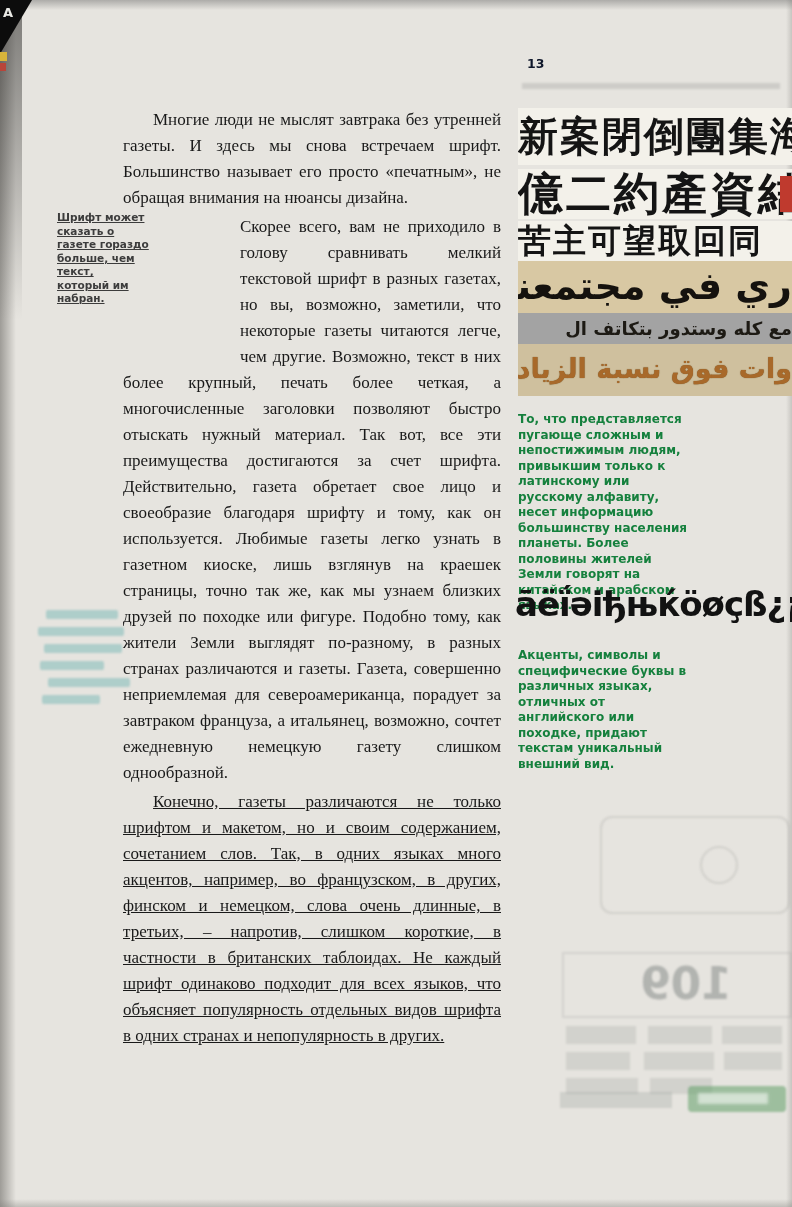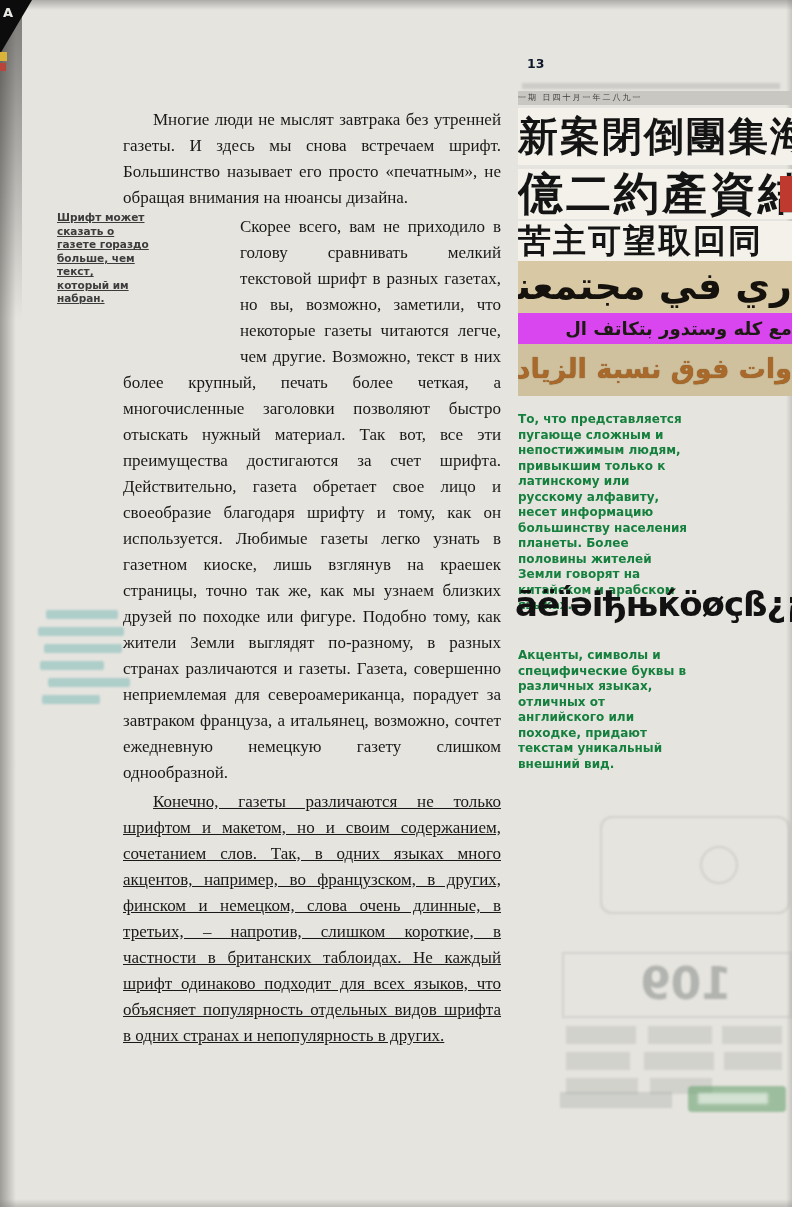--- a/index.html
+++ b/index.html
@@ -42,21 +42,21 @@
     letter-spacing:2px;overflow:hidden;white-space:nowrap;}
   .clip{position:absolute;left:518px;width:274px;background:#f3f1ea;overflow:hidden;
     white-space:nowrap;color:#141414;font-family:"DejaVu Sans",sans-serif;font-weight:700;}
   .clip1{top:108px;height:57px;font-size:40px;line-height:57px;letter-spacing:2px;}
   .clip2{top:169px;height:50px;font-size:45px;line-height:50px;letter-spacing:3px;}
   .clip3{top:221px;height:40px;font-size:33px;line-height:40px;letter-spacing:2px;}
   .clip2-red{position:absolute;right:0;top:176px;width:12px;height:36px;background:#bf3a2e;}
   .arabic{position:absolute;left:518px;width:274px;overflow:hidden;direction:rtl;
     white-space:nowrap;font-family:"DejaVu Sans",sans-serif;font-weight:700;}
   .ar1{top:261px;height:52px;background:#d8c8a3;color:#15120e;font-size:38px;line-height:50px;}
-  .ar2{top:313px;height:31px;background:#d946ef;color:#1d1a14;font-size:18px;line-height:31px;}
+  .ar2{top:313px;height:31px;background:#a3a3a3;color:#1d1a14;font-size:18px;line-height:31px;}
   .ar3{top:344px;height:52px;background:#cfc09e;color:#a8692a;font-size:27px;line-height:50px;
     text-shadow:0 0 1px #6b4a1e;}
 
   .red-note{position:absolute;left:518px;width:172px;
     font:700 12px/15.5px "DejaVu Sans",sans-serif;color:#15803d;}
   .rn1{top:412px;}
   .rn2{top:648px;}
   .glyphs{position:absolute;left:515px;top:584px;white-space:nowrap;
     font:700 34px/40px "DejaVu Sans",sans-serif;color:#121212;letter-spacing:-1px;}
 
@@ -99,21 +99,20 @@
   <div class="page-number">13</div>
 
   <div class="margin-note">Шрифт может сказать о газете гораздо больше, чем текст, который им набран.</div>
 
   <div class="body-col">
     <p class="p1">Многие люди не мыслят завтрака без утренней газеты. И здесь мы снова встречаем шрифт. Большинство называет его просто «печатным», не обращая внимания на нюансы дизайна.</p>
     <p class="p2">Скорее всего, вам не приходило в голову сравнивать мелкий текстовой шрифт в разных газетах, но вы, возможно, заметили, что некоторые газеты читаются легче, чем другие. Возможно, текст в них более крупный, печать более четкая, а многочисленные заголовки позволяют быстро отыскать нужный материал. Так вот, все эти преимущества достигаются за счет шрифта. Действительно, газета обретает свое лицо и своеобразие благодаря шрифту и тому, как он используется. Любимые газеты легко узнать в газетном киоске, лишь взглянув на краешек страницы, точно так же, как мы узнаем близких друзей по походке или фигуре. Подобно тому, как жители Земли выглядят по-разному, в разных странах различаются и газеты. Газета, совершенно неприемлемая для североамериканца, порадует за завтраком француза, а итальянец, возможно, сочтет ежедневную немецкую газету слишком однообразной.</p>
     <p class="p3">Конечно, газеты различаются не только шрифтом и макетом, но и своим содержанием, сочетанием слов. Так, в одних языках много акцентов, например, во французском, в других, финском и немецком, слова очень длинные, в третьих, – напротив, слишком короткие, в частности в британских таблоидах. Не каждый шрифт одинаково подходит для всех языков, что объясняет популярность отдельных видов шрифта в одних странах и непопулярность в других.</p>
   </div>
 
-  <div class="date-strip">一期 日四十月一年二八九一</div>
   <div class="clip clip1">新案閉倒團集海東</div>
   <div class="clip clip2">億二約產資結凍</div>
   <div class="clip2-red"></div>
   <div class="clip clip3">苦主可望取回同</div>
   <div class="arabic ar1">ري في مجتمعنا</div>
   <div class="arabic ar2">مع كله وستدور بتكاتف ال</div>
   <div class="arabic ar3">وات فوق نسبة الزيادة ال</div>
 
   <div class="red-note rn1">То, что представляется пугающе сложным и непостижимым людям, привыкшим только к латинскому или русскому алфавиту, несет информацию большинству населения планеты. Более половины жителей Земли говорят на китайском и арабском языках.</div>
   <div class="glyphs">āёḯәіђњќöøçß¿¡</div>

